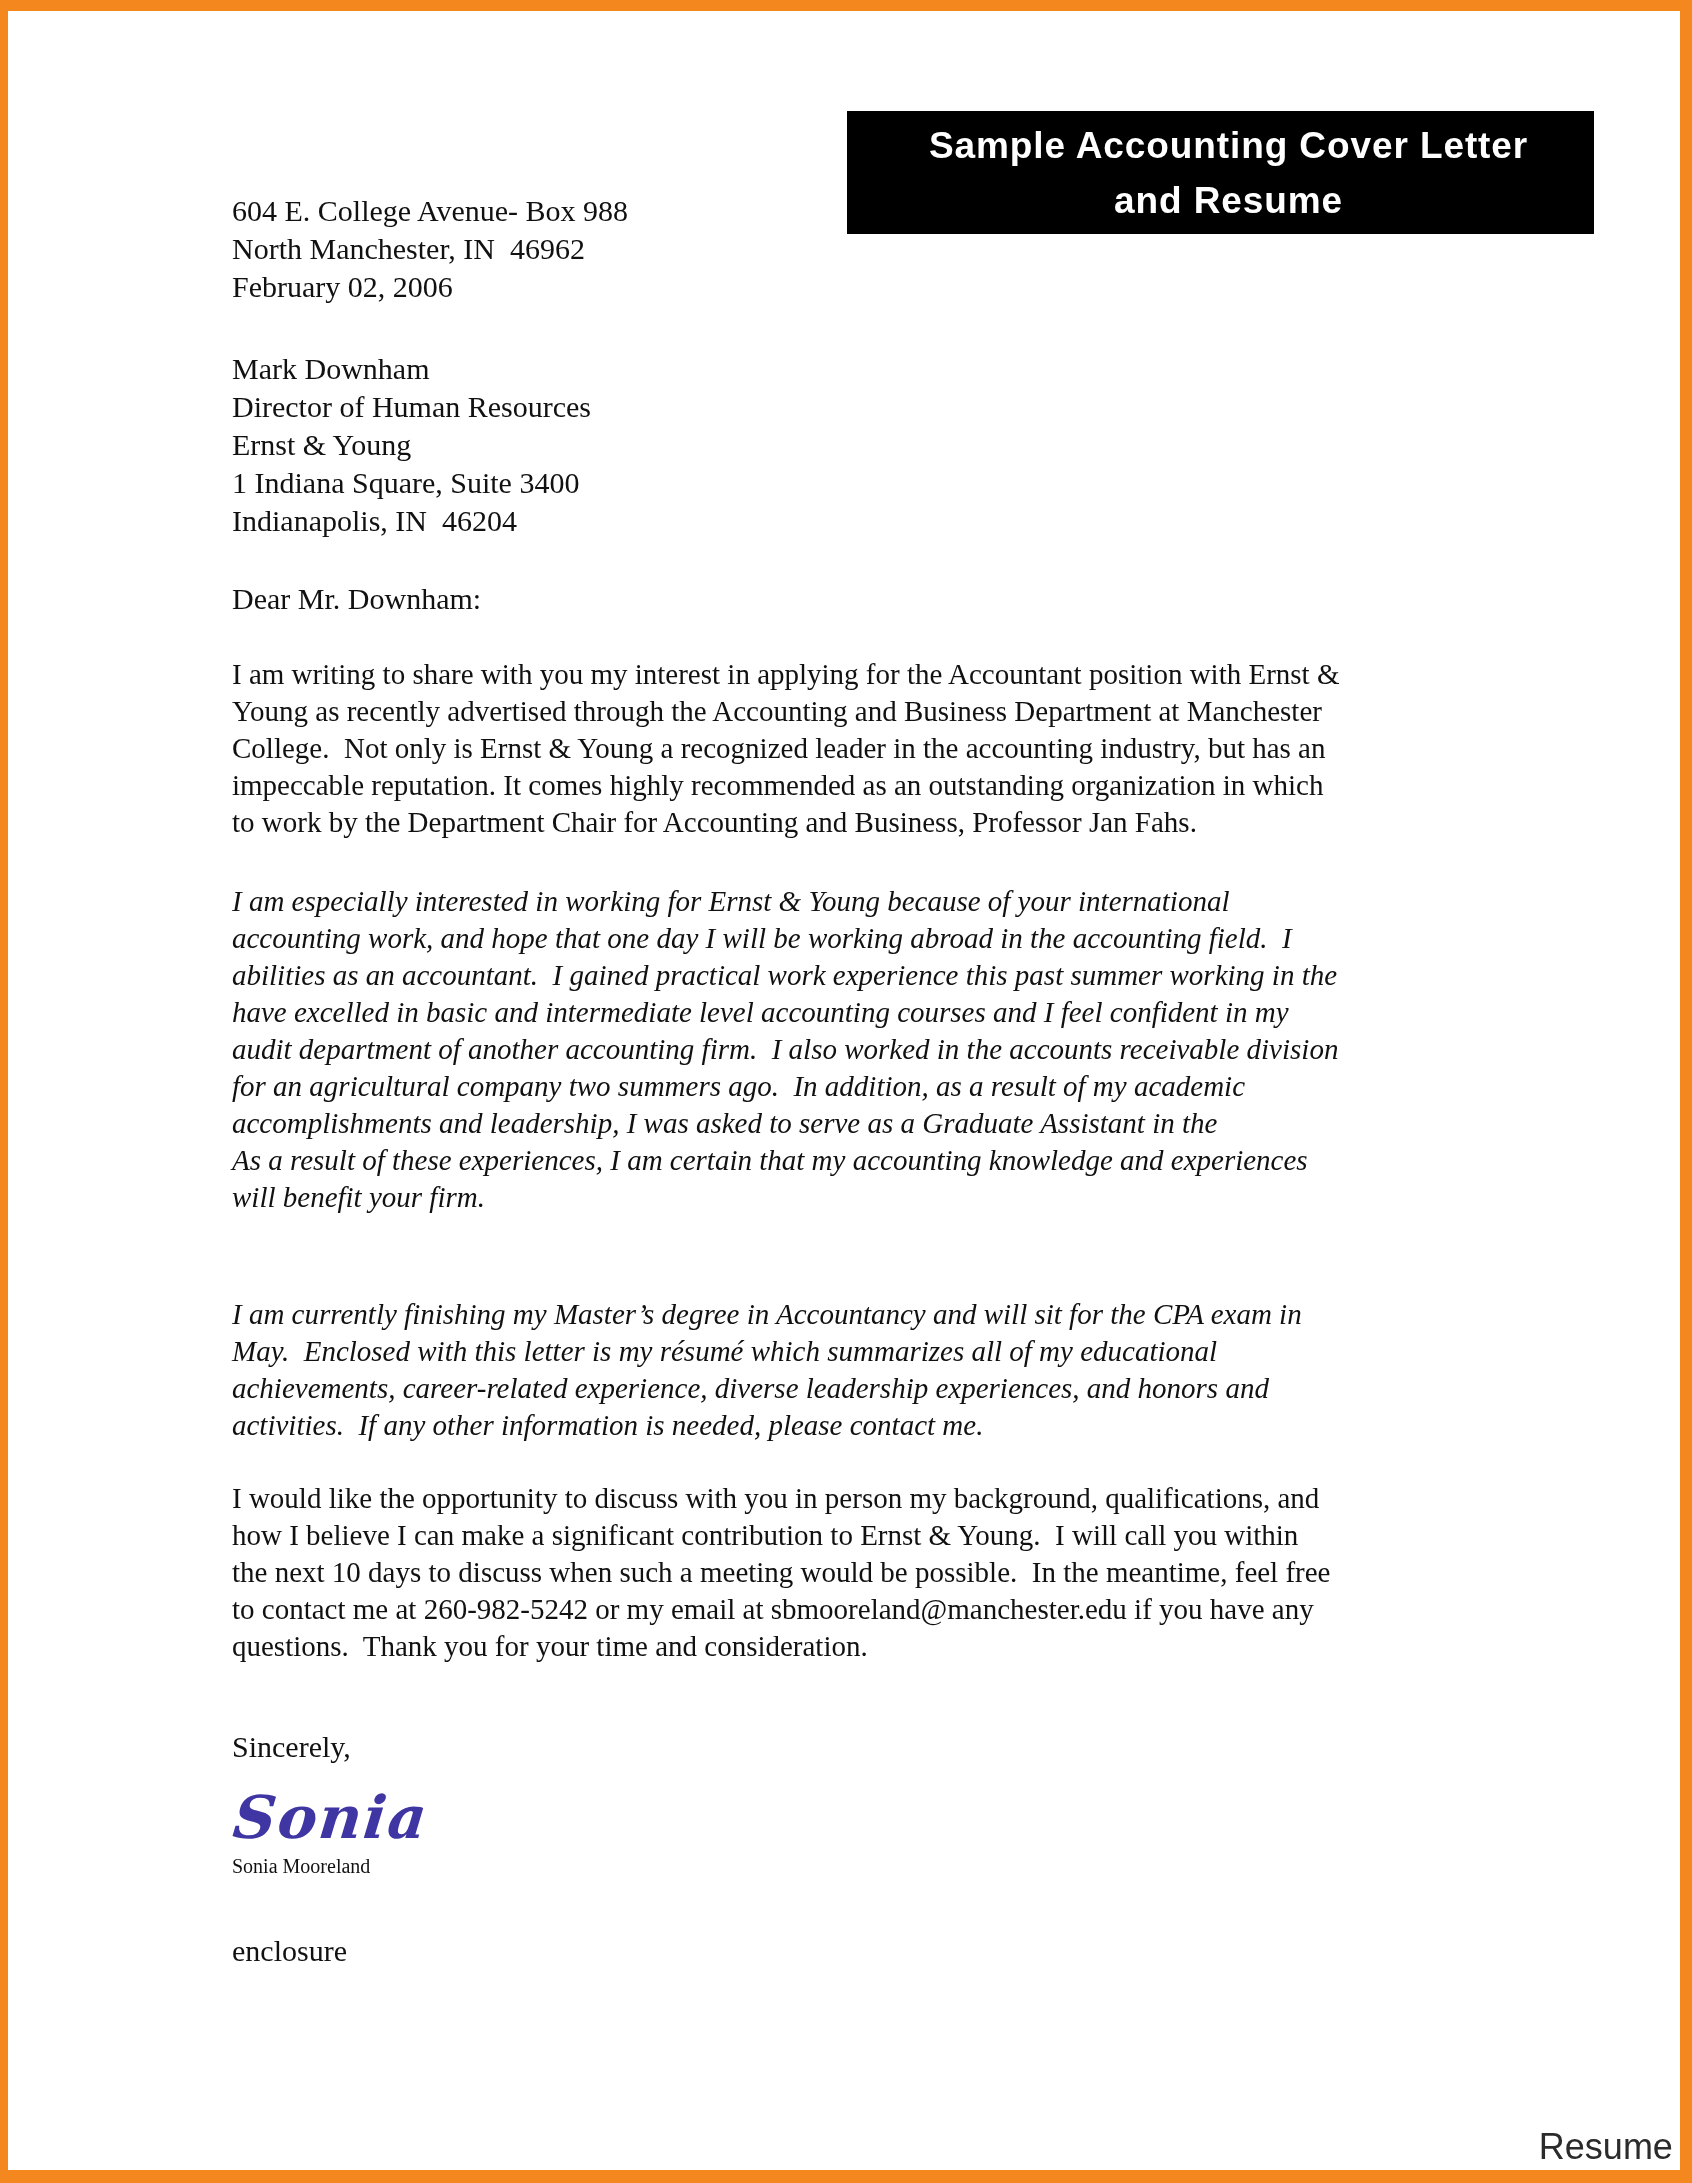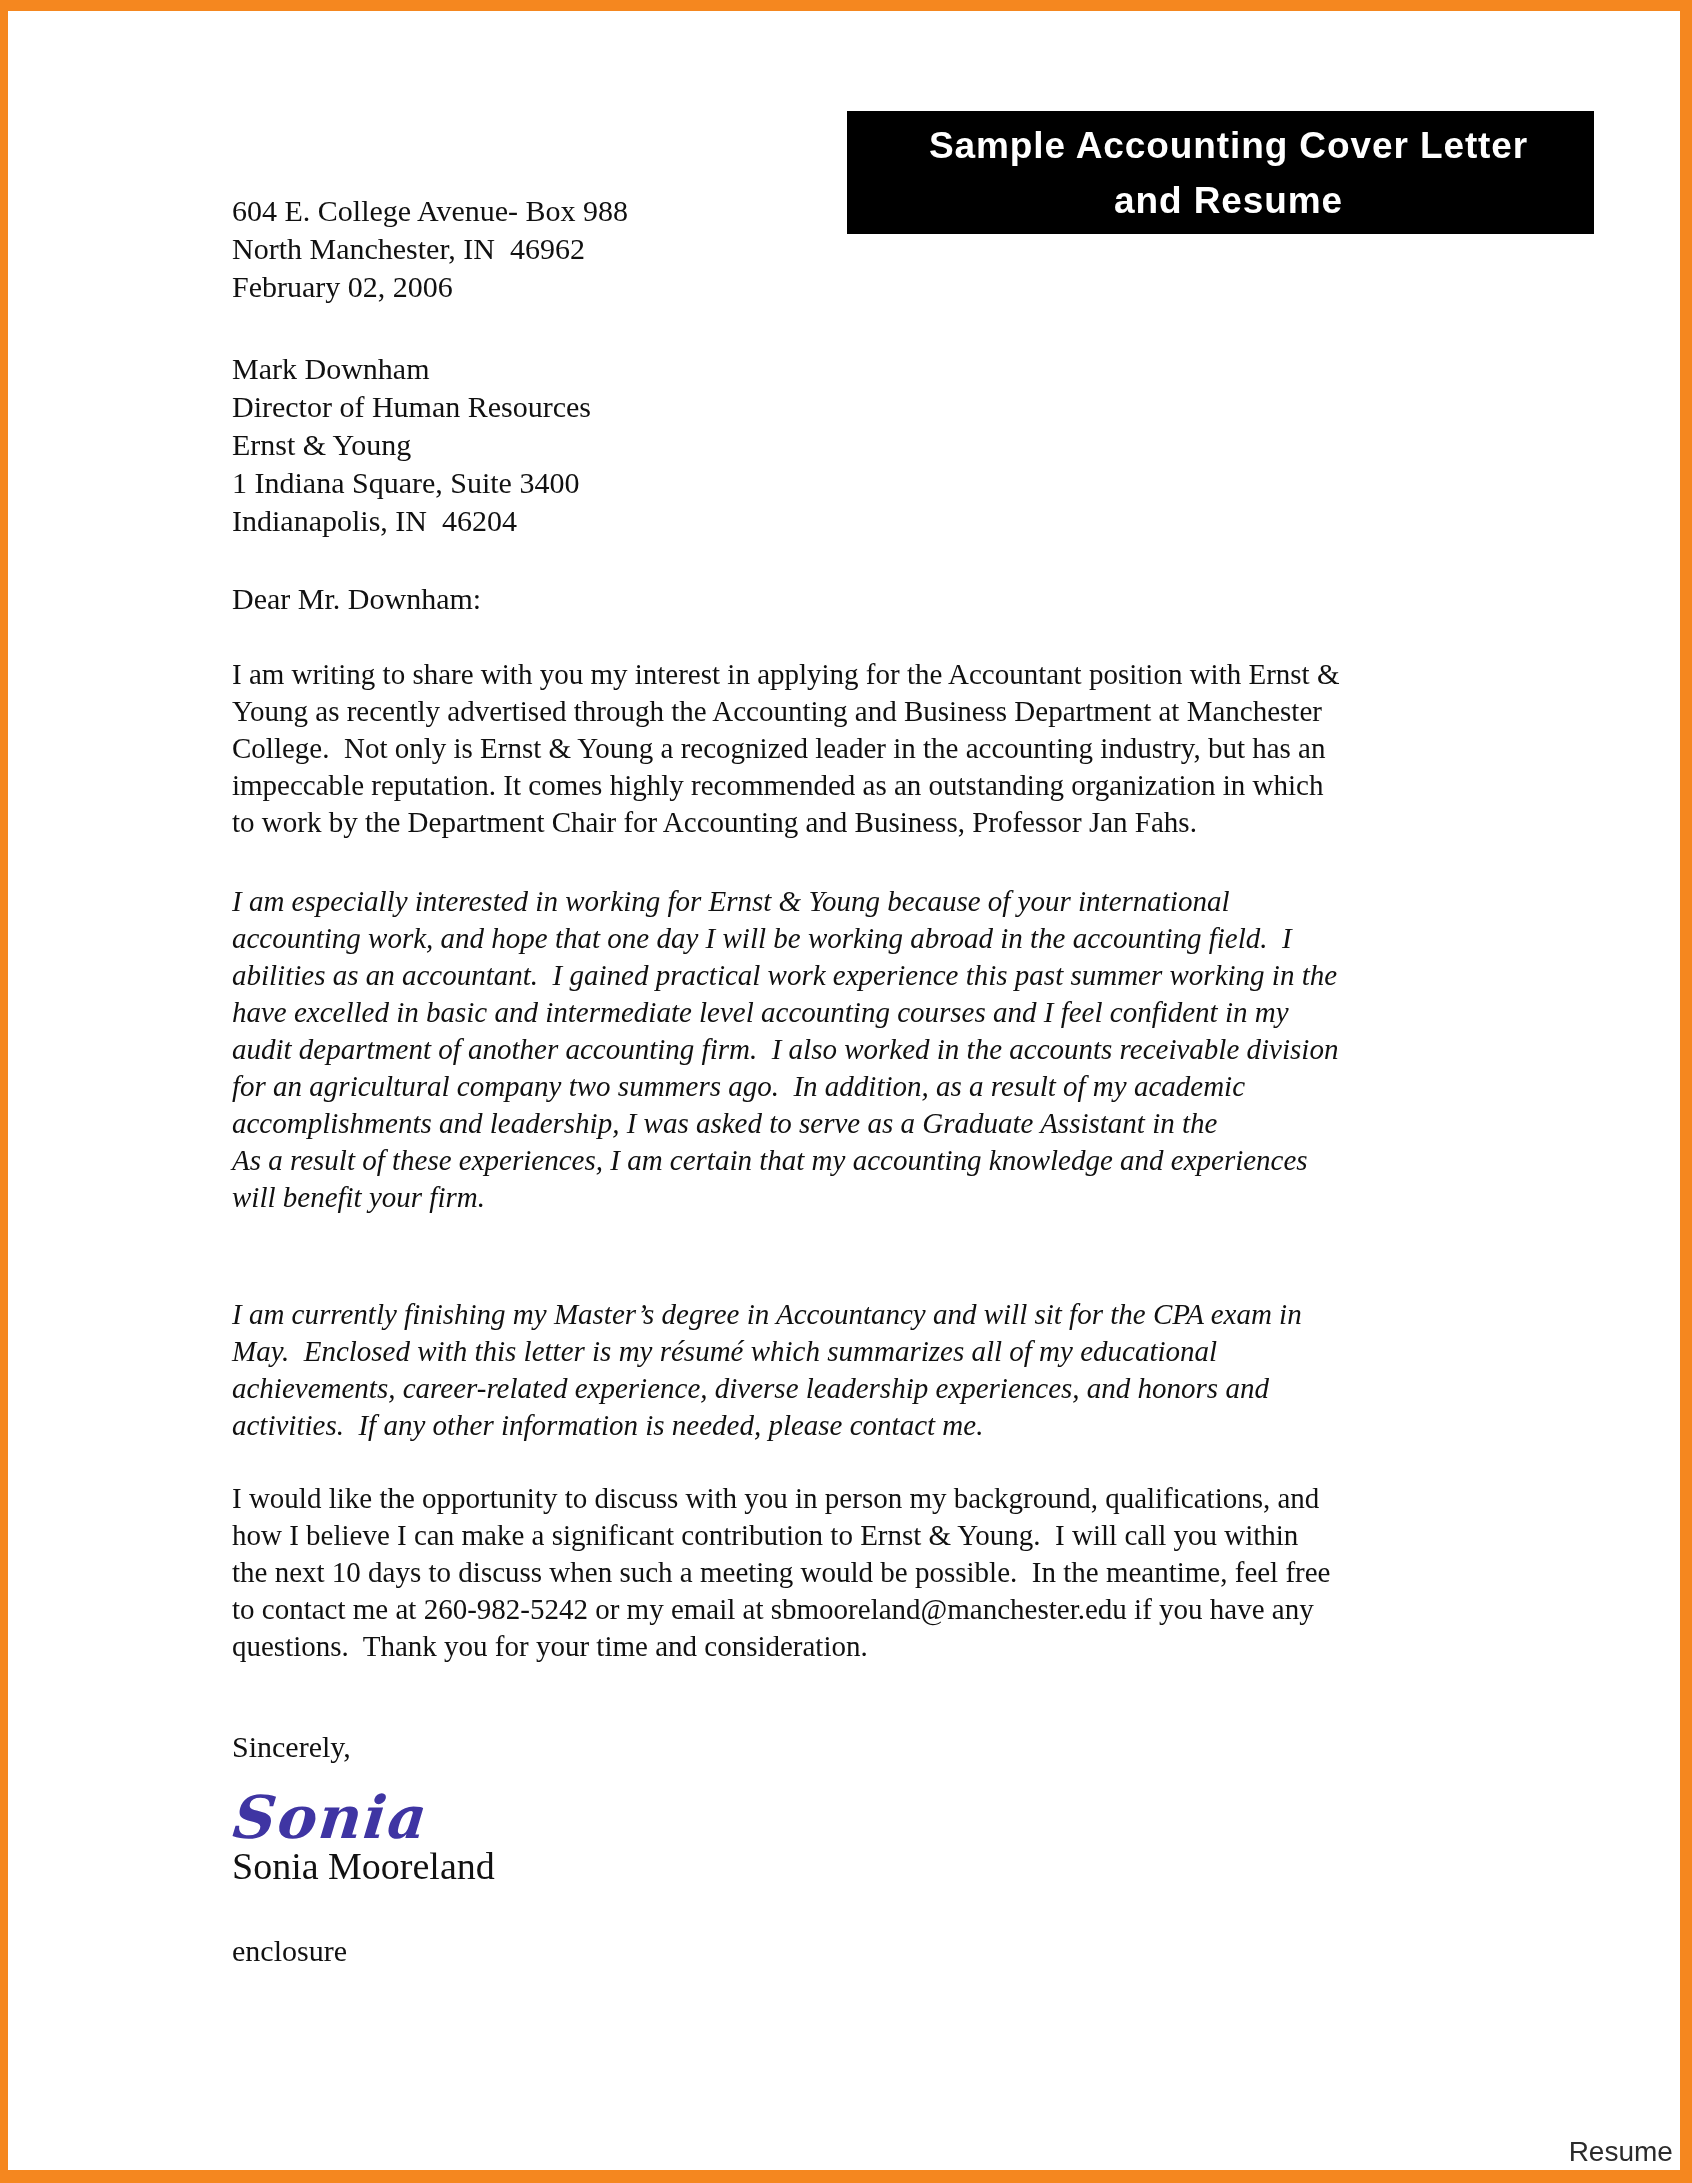--- a/index.html
+++ b/index.html
@@ -61,28 +61,28 @@
     left: 222px;
     top: 1772px;
     font-family: "DejaVu Serif", cursive;
     font-style: italic;
     font-weight: 700;
     font-size: 59px;
     letter-spacing: 1.8px;
     transform: skewX(-6deg);
     transform-origin: left bottom;
   }
-  .sig-name  { left: 224px; top: 1836px; font-size: 38px; line-height: 38px; }
+  .sig-name  { left: 224px; top: 1836px; font-size: 20px; line-height: 38px; }
   .enclosure { left: 224px; top: 1921px; font-size: 30px; line-height: 38px; }
 
   .corner-label {
     right: 7.1px;
     bottom: 1.8px;
     font-family: "Liberation Sans", sans-serif;
-    font-size: 28px;
+    font-size: 36px;
     color: #2b2b2b;
   }
 </style>
 </head>
 <body>
 
 <div class="page">
 
   <div class="abs banner">
     <div>Sample Accounting Cover Letter</div>

